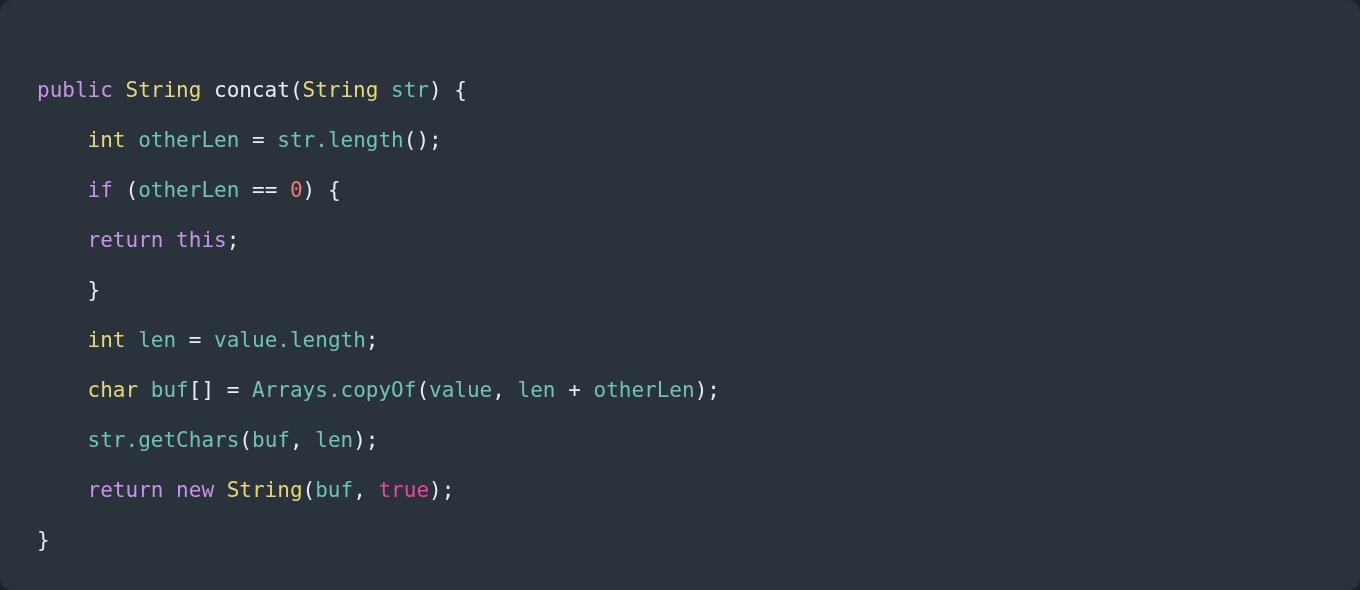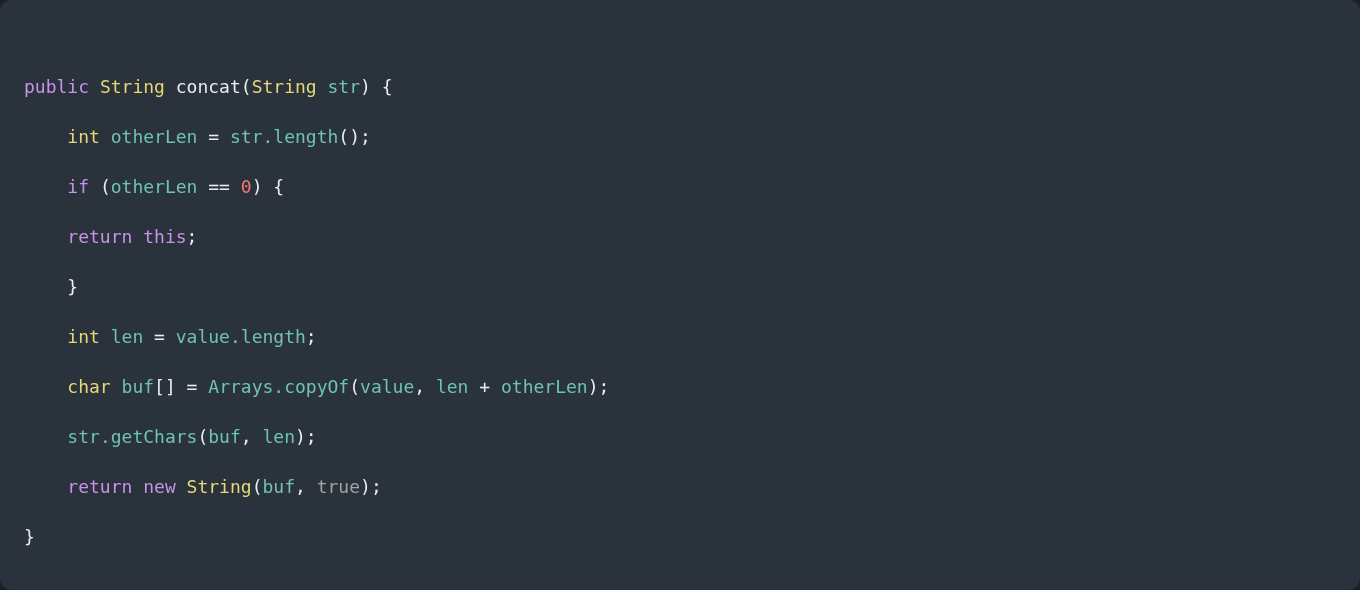--- a/index.html
+++ b/index.html
@@ -17,40 +17,40 @@
     box-sizing: border-box;
     width: 1360px;
     height: 590px;
     background: #2a333b;
     border-radius: 12px;
     padding: 44px 0 0 0;
     overflow: hidden;
   }
   .code-block {
     font-family: "DejaVu Sans Mono", "Liberation Mono", monospace;
-    font-size: 18px;
+    font-size: 21px;
     line-height: 50px;
     white-space: pre;
     color: #e6edf3;
-    padding-left: 24px;
+    padding-left: 37px;
     letter-spacing: 0px;
   }
   .line {
     height: 50px;
     white-space: pre;
   }
   
   .tok-keyword   { color: #c792ea; }
   .tok-type      { color: #e5d77a; }
   .tok-ident     { color: #6fc3b0; }
   .tok-fn        { color: #e6edf3; }
   .tok-punct     { color: #e6edf3; }
   .tok-op        { color: #e6edf3; }
   .tok-number    { color: #f07a6a; }
-  .tok-bool      { color: #a3a3a3; }
+  .tok-bool      { color: #ec4899; }
   .tok-plain     { color: #e6edf3; }
 </style>
 </head>
 <body>
 
 <div class="snippet-card">
   <pre class="code-block" id="code-block"><div class="line"><span class="tok-keyword">public</span><span class="tok-plain"> </span><span class="tok-type">String</span><span class="tok-plain"> </span><span class="tok-fn">concat</span><span class="tok-punct">(</span><span class="tok-type">String</span><span class="tok-plain"> </span><span class="tok-ident">str</span><span class="tok-punct">)</span><span class="tok-plain"> </span><span class="tok-punct">{</span></div><div class="line"><span class="tok-plain">    </span><span class="tok-type">int</span><span class="tok-plain"> </span><span class="tok-ident">otherLen</span><span class="tok-plain"> </span><span class="tok-op">=</span><span class="tok-plain"> </span><span class="tok-ident">str</span><span class="tok-ident">.</span><span class="tok-ident">length</span><span class="tok-punct">()</span><span class="tok-punct">;</span></div><div class="line"><span class="tok-plain">    </span><span class="tok-keyword">if</span><span class="tok-plain"> </span><span class="tok-punct">(</span><span class="tok-ident">otherLen</span><span class="tok-plain"> </span><span class="tok-op">==</span><span class="tok-plain"> </span><span class="tok-number">0</span><span class="tok-punct">)</span><span class="tok-plain"> </span><span class="tok-punct">{</span></div><div class="line"><span class="tok-plain">    </span><span class="tok-keyword">return</span><span class="tok-plain"> </span><span class="tok-keyword">this</span><span class="tok-punct">;</span></div><div class="line"><span class="tok-plain">    </span><span class="tok-punct">}</span></div><div class="line"><span class="tok-plain">    </span><span class="tok-type">int</span><span class="tok-plain"> </span><span class="tok-ident">len</span><span class="tok-plain"> </span><span class="tok-op">=</span><span class="tok-plain"> </span><span class="tok-ident">value</span><span class="tok-ident">.</span><span class="tok-ident">length</span><span class="tok-punct">;</span></div><div class="line"><span class="tok-plain">    </span><span class="tok-type">char</span><span class="tok-plain"> </span><span class="tok-ident">buf</span><span class="tok-punct">[]</span><span class="tok-plain"> </span><span class="tok-op">=</span><span class="tok-plain"> </span><span class="tok-ident">Arrays</span><span class="tok-ident">.</span><span class="tok-ident">copyOf</span><span class="tok-punct">(</span><span class="tok-ident">value</span><span class="tok-punct">,</span><span class="tok-plain"> </span><span class="tok-ident">len</span><span class="tok-plain"> </span><span class="tok-op">+</span><span class="tok-plain"> </span><span class="tok-ident">otherLen</span><span class="tok-punct">)</span><span class="tok-punct">;</span></div><div class="line"><span class="tok-plain">    </span><span class="tok-ident">str</span><span class="tok-ident">.</span><span class="tok-ident">getChars</span><span class="tok-punct">(</span><span class="tok-ident">buf</span><span class="tok-punct">,</span><span class="tok-plain"> </span><span class="tok-ident">len</span><span class="tok-punct">)</span><span class="tok-punct">;</span></div><div class="line"><span class="tok-plain">    </span><span class="tok-keyword">return</span><span class="tok-plain"> </span><span class="tok-keyword">new</span><span class="tok-plain"> </span><span class="tok-type">String</span><span class="tok-punct">(</span><span class="tok-ident">buf</span><span class="tok-punct">,</span><span class="tok-plain"> </span><span class="tok-bool">true</span><span class="tok-punct">)</span><span class="tok-punct">;</span></div><div class="line"><span class="tok-punct">}</span></div></pre>
 </div>
 
 </body></html>

